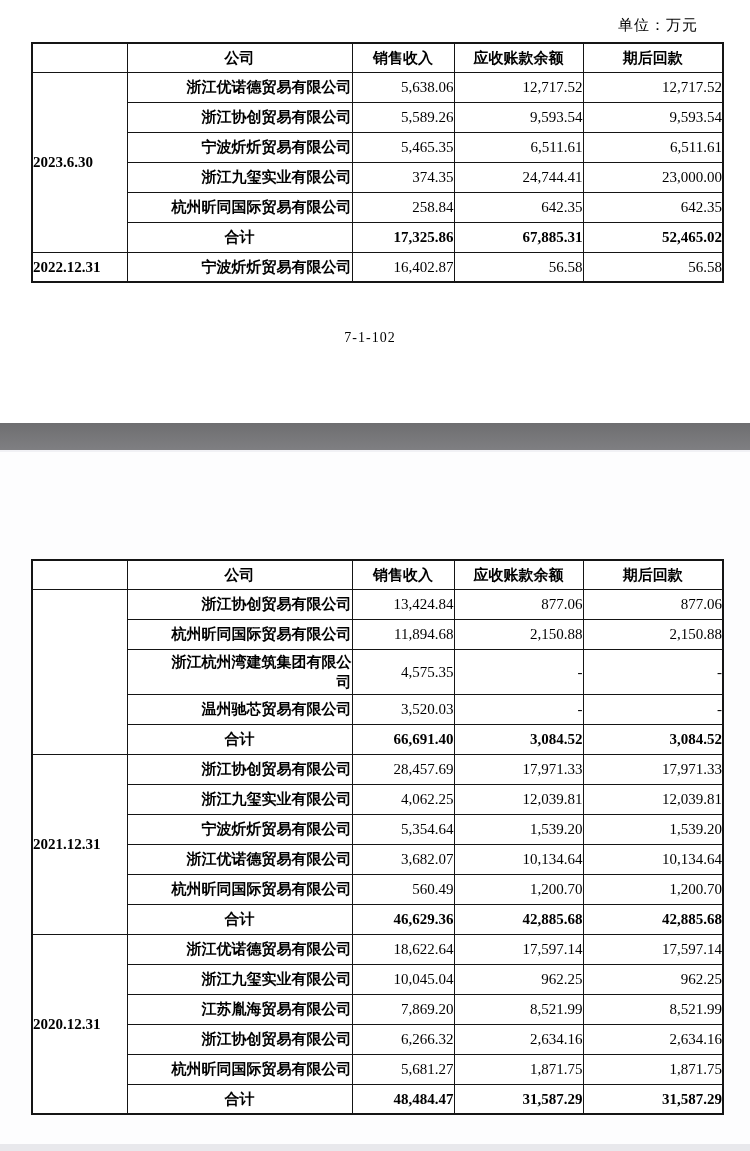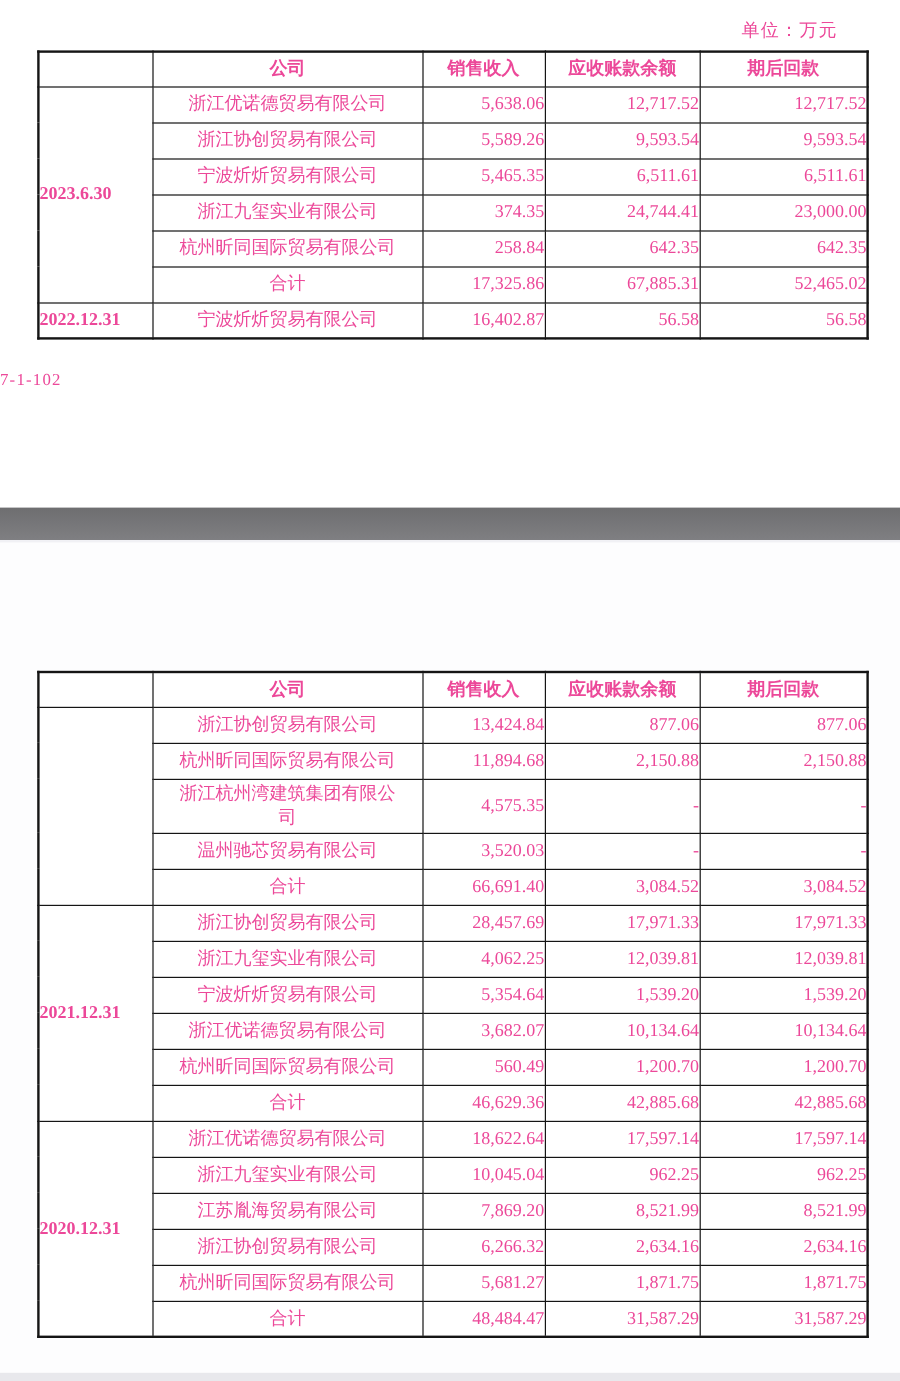--- a/index.html
+++ b/index.html
@@ -3,21 +3,21 @@
 <meta charset="utf-8">
 <style>
   html, body { margin: 0; padding: 0; background: #ffffff; }
   #page {
     position: relative;
     width: 750px;
     height: 1151px;
     background: #ffffff;
     overflow: hidden;
     font-family: "Liberation Serif", "DejaVu Serif", serif;
-    color: #ec4899;
+    color: #000000;
   }
   .unit-label {
     position: absolute;
     top: 16px;
     right: 52px;
     font-size: 15px;
     letter-spacing: 1px;
   }
   .fin-table {
     position: absolute;
@@ -36,34 +36,35 @@
     line-height: 20px;
     padding: 2px 0;
     overflow: hidden;
     vertical-align: middle;
   }
   .fin-table thead tr { height: 29px; }
   .fin-table thead th { font-weight: bold; text-align: center; }
   .fin-table tbody tr { height: 30px; }
   .c-period { text-align: left; font-weight: bold; }
   .c-company {
-    text-align: center;
+    text-align: right;
     padding-left: 11px;
     padding-right: 6px;
     white-space: pre-line;
+    font-weight: bold;
   }
   .c-num { text-align: right; padding-right: 13px; }
-  .total-row td { font-weight: normal; }
+  .total-row td { font-weight: bold; }
   .c-total-label { text-align: center; }
   .page-number {
     position: absolute;
-    top: 310px;
+    top: 330px;
     left: 0;
     width: 740px;
-    text-align: left;
+    text-align: center;
     font-size: 14px;
     letter-spacing: 1px;
   }
   .separator-bar {
     position: absolute;
     top: 423px;
     left: 0;
     width: 750px;
     height: 27px;
     background: linear-gradient(#6e6e70, #7f7f82);

